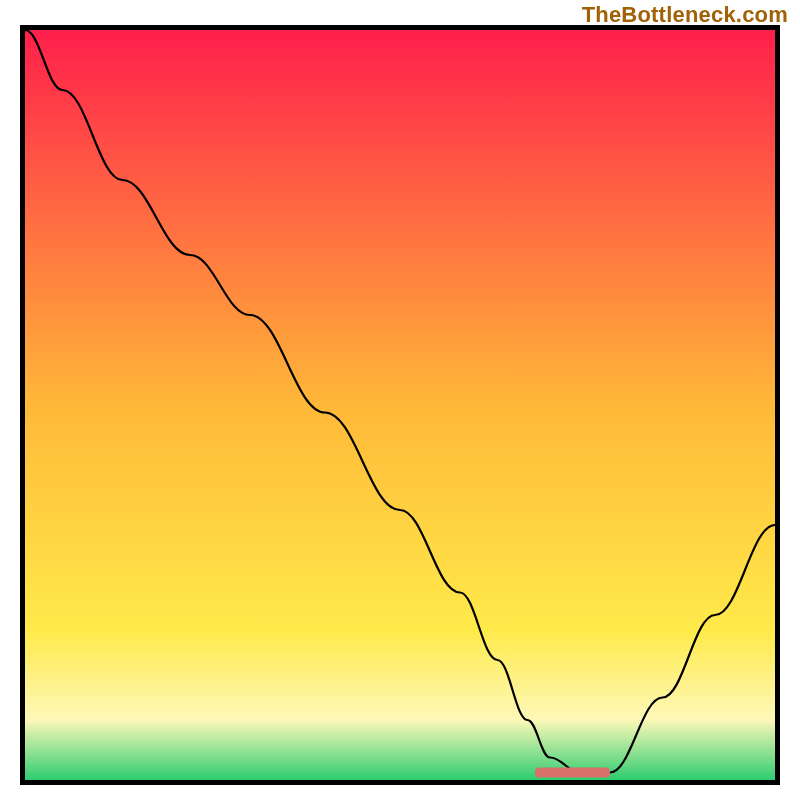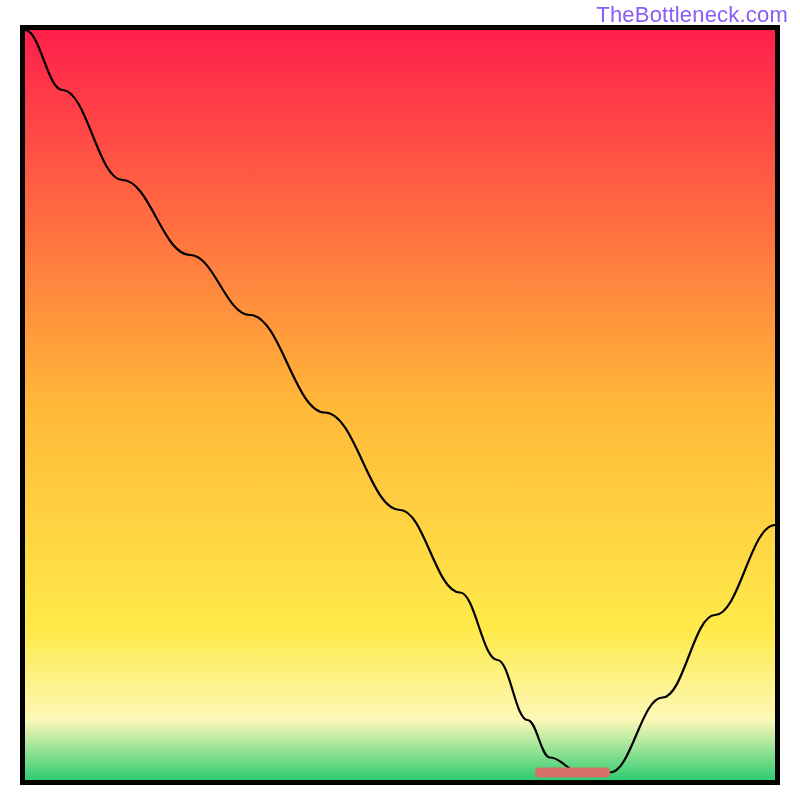--- a/index.html
+++ b/index.html
@@ -12,22 +12,22 @@
     position: relative;
     width: 800px;
     height: 800px;
     background: #fff;
   }
   .watermark {
     position: absolute;
     top: 2px;
     right: 12px;
     font-size: 22px;
-    font-weight: normal;
-    color: #8b5cf6;
+    font-weight: bold;
+    color: #a16207;
     letter-spacing: 0.2px;
     margin-left: 30px;
   }
   .plot-outer {
     position: absolute;
     left: 20px;
     top: 25px;
     width: 760px;
     height: 760px;
     border: 5px solid #000;

